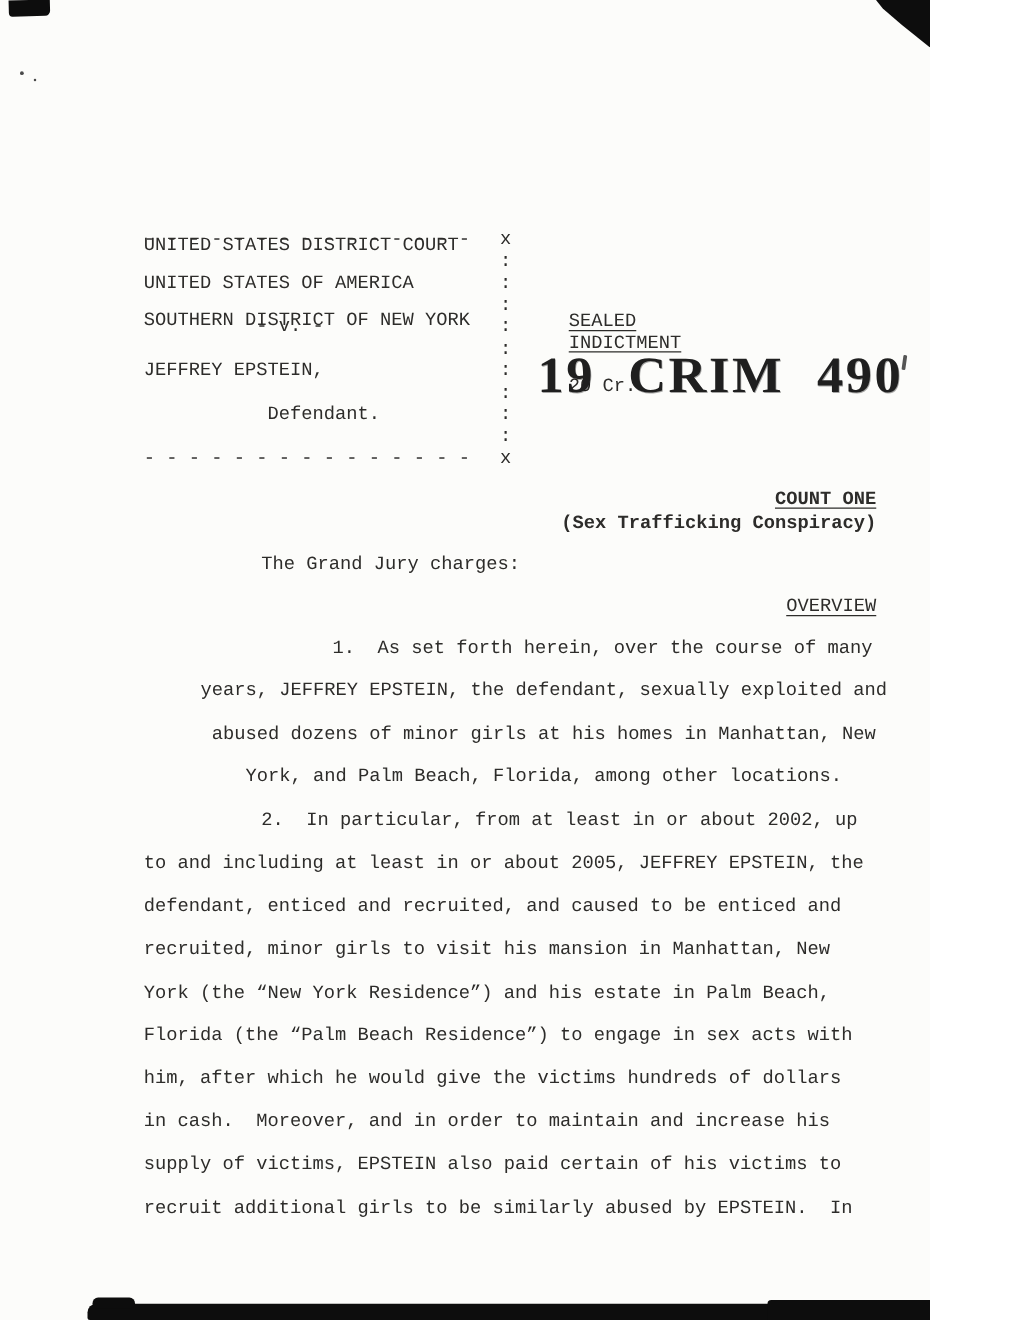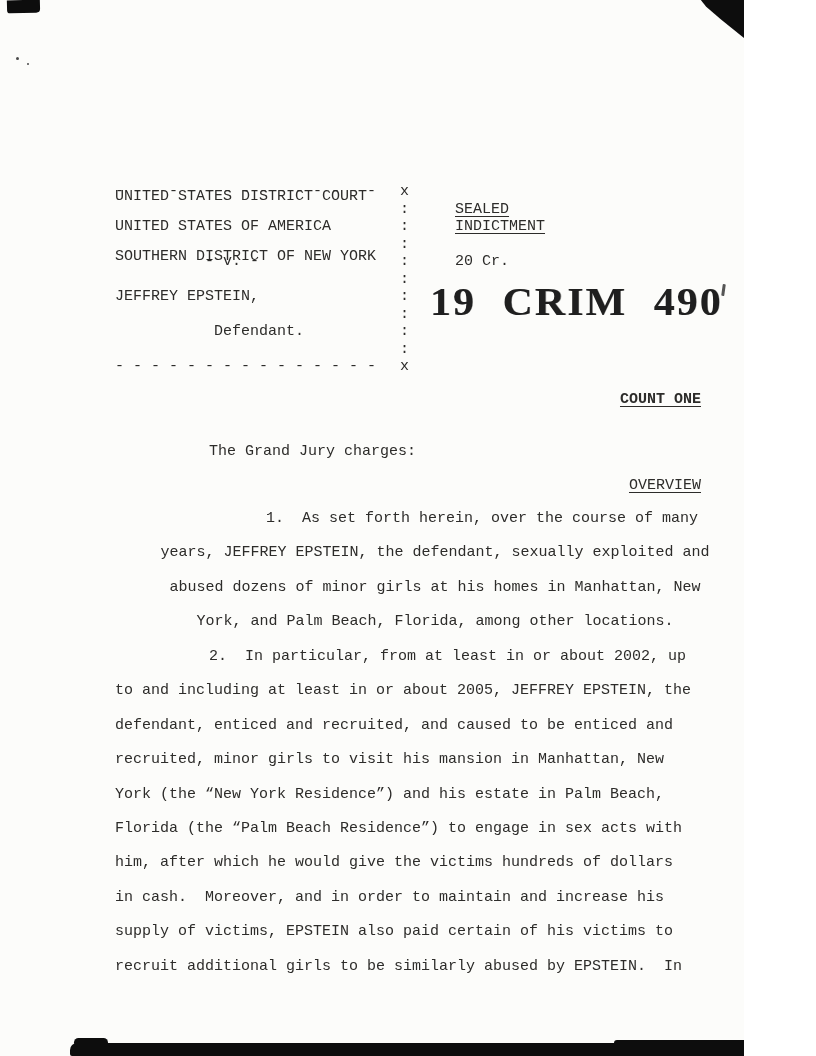--- a/index.html
+++ b/index.html
@@ -31,21 +31,21 @@
   .speck-3 { left: 722px; top: 284px; width: 3px; height: 12px; border-radius: 1px; transform: rotate(8deg); background: #555; }
   .speck-4 { left: 747px; top: 281px; width: 2px; height: 7px; border-radius: 1px; transform: rotate(-22deg); background: #777; }
 
   
   .court { position: absolute; left: 115px; top: 147px; line-height: 20px; white-space: pre; }
 
   .caption { position: absolute; left: 115px; top: 183px; width: 590px; }
   .cap-row { display: flex; height: 17.5px; line-height: 17.5px; }
   .cap-left { width: 285px; white-space: pre; flex: none; }
   .cap-mid { width: 55px; flex: none; }
-  .cap-right { white-space: pre; }
+  .cap-right { white-space: pre; margin-top: 48px; }
 
   .u { text-decoration: underline; text-underline-offset: 3px; }
 
   .stamp {
     position: absolute; left: 430px; top: 277px;
     font-family: "Liberation Serif", "DejaVu Serif", serif;
     font-weight: bold; font-size: 42px; letter-spacing: 2px; word-spacing: 14px;
     color: #1f1f1f; transform: scaleY(0.97);
     text-shadow: 0.6px 0.6px 0 rgba(0,0,0,0.35);
   }
@@ -138,20 +138,21 @@
       <span class="cap-left">- - - - - - - - - - - - - - -</span>
       <span class="cap-mid">x</span>
       <span class="cap-right"></span>
     </div>
   </div>
 
   <div class="stamp">19 CRIM 490</div>
 
   <div class="headings">
     <div><span class="u">COUNT ONE</span></div>
+    <div>(Sex Trafficking Conspiracy)</div>
   </div>
 
   <div class="charge">The Grand Jury charges:</div>
 
   <div class="overview"><span class="u">OVERVIEW</span></div>
 
   <div class="para para-1">1.  As set forth herein, over the course of many
 years, JEFFREY EPSTEIN, the defendant, sexually exploited and
 abused dozens of minor girls at his homes in Manhattan, New
 York, and Palm Beach, Florida, among other locations.</div>

